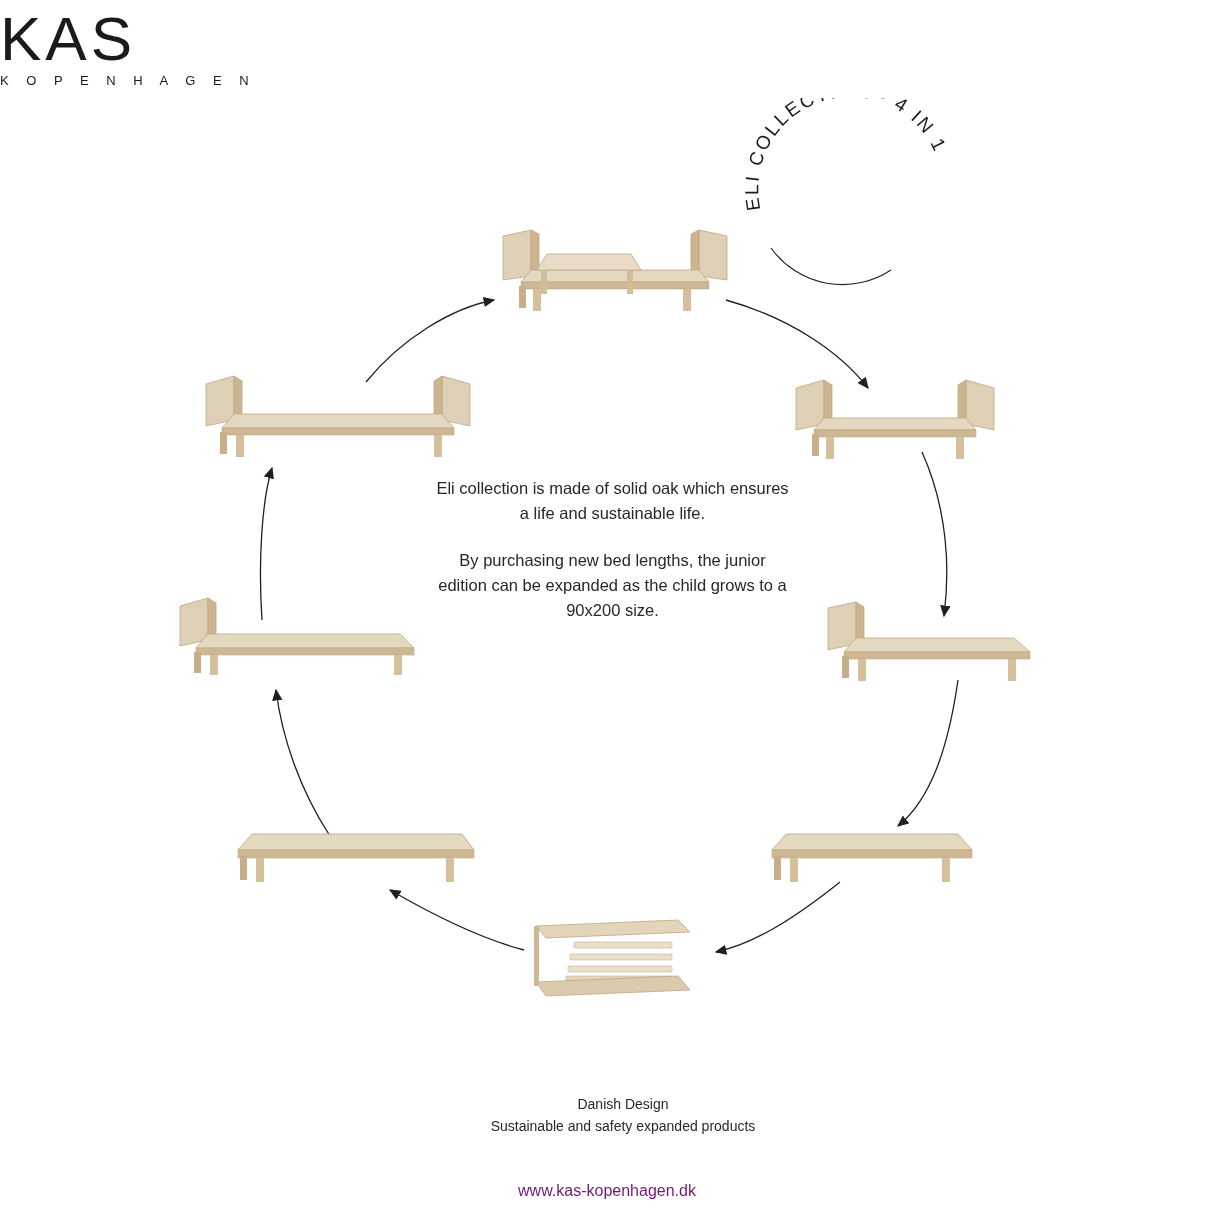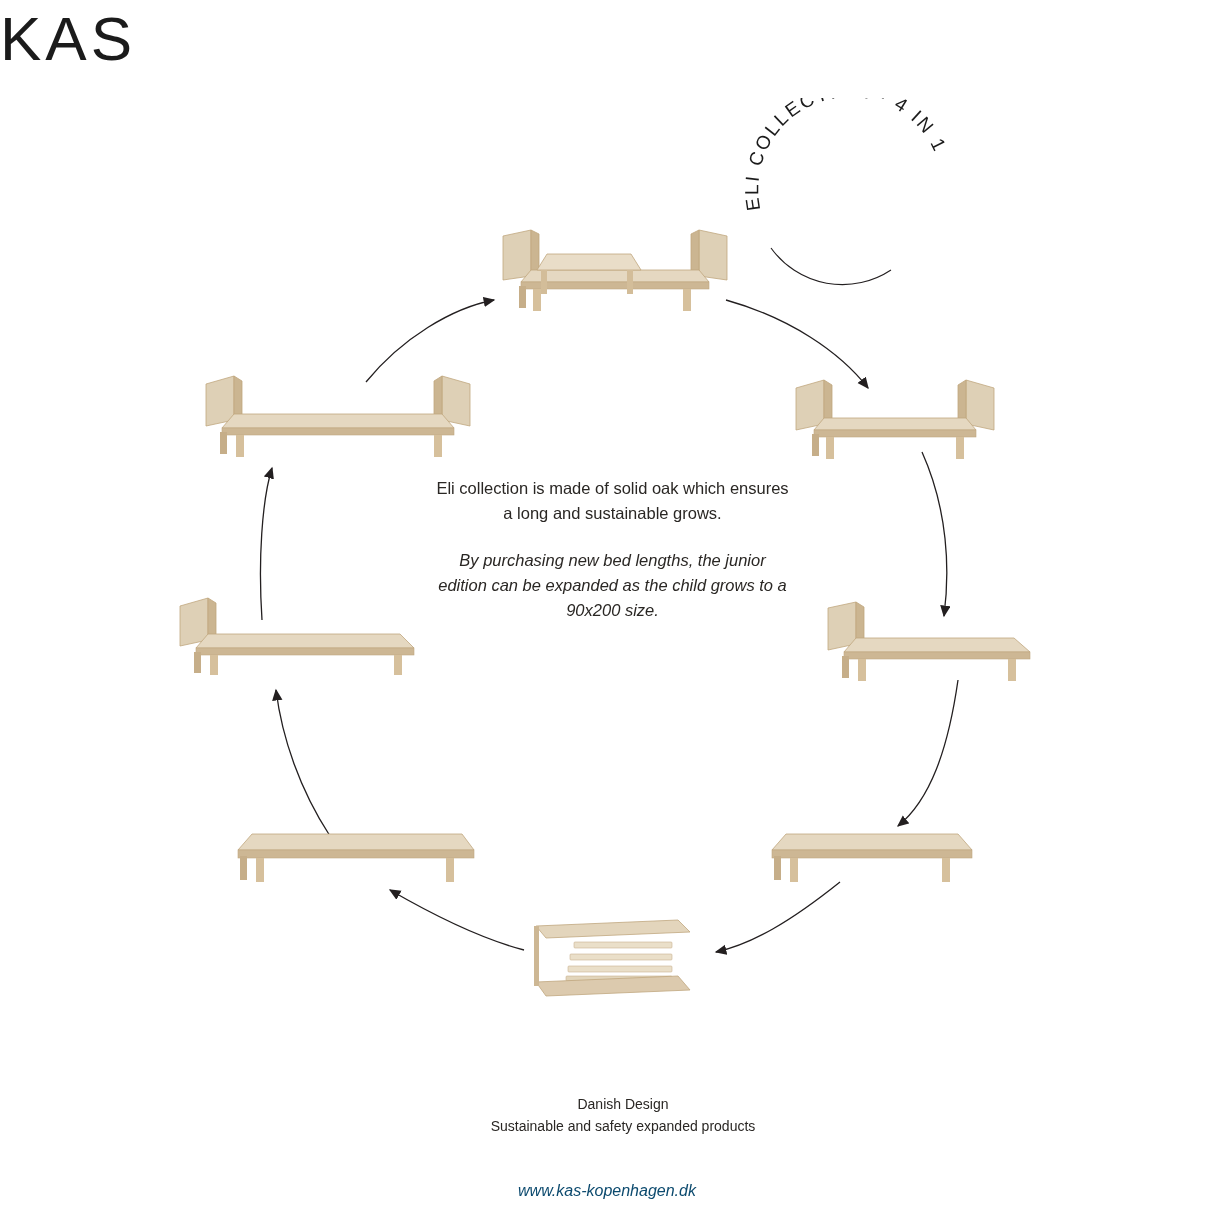--- a/index.html
+++ b/index.html
@@ -60,43 +60,42 @@
     position: absolute;
     left: 435px;
     top: 476px;
     width: 355px;
     text-align: center;
     font-size: 16.5px;
     line-height: 1.52;
     color: #2a2724;
   }
   .center-copy p { margin: 0 0 22px 0; }
-  .center-copy p:last-child { margin-bottom: 12px; font-style: italic; }
+  .center-copy p:last-child { margin-bottom: 12px; }
 
   
   .footer-tagline {
     position: absolute;
     left: 0;
     top: 1094px;
     width: 100%;
     text-align: center;
     font-size: 14px;
     line-height: 1.55;
     color: #2a2724;
     margin-left: 16px;
   }
   .footer-url {
     position: absolute;
     left: 0;
     top: 1182px;
     width: 100%;
     text-align: center;
     font-size: 16px;
-    color: #0c4a6e;
-    font-style: italic;
+    color: #701a75;
   }
 
   
   .node {
     position: absolute;
   }
   .node svg { display: block; overflow: visible; }
 
   
   .arrows {
@@ -104,20 +103,21 @@
     left: 0; top: 0;
     width: 1214px; height: 1214px;
     pointer-events: none;
   }
 </style>
 </head>
 <body>
 
 <div class="brand">
   <div class="brand-mark">KAS</div>
+  <div class="brand-sub">K O P E N H A G E N</div>
 </div>
 
 <div class="collection-badge">
   <svg width="220" height="190" viewBox="0 0 220 190">
     <defs>
       <path id="badgeArc" d="M 18,120 A 92,92 0 1 1 135,178" fill="none"></path>
     </defs>
     <path d="M 26,150 A 88,88 0 0 0 146,172" fill="none" stroke="#231f20" stroke-width="1.1"></path>
     <text>
       <textPath href="#badgeArc" startOffset="2%">ELI COLLECTION · 4 IN 1</textPath>
@@ -243,21 +243,21 @@
     <path d="M244,4 L236,9 L236,50 L244,48 Z" fill="#cbb591" stroke="#c0a77f" stroke-width="0.8"></path>
     <path d="M36,42 L244,42 L256,56 L24,56 Z" fill="#e5d8c1" stroke="#c0a77f" stroke-width="0.8"></path>
     <rect x="24" y="56" width="232" height="7" fill="#cdb794" stroke="#c0a77f" stroke-width="0.6"></rect>
     <rect x="38" y="63" width="8" height="22" fill="#d6c09c"></rect>
     <rect x="236" y="63" width="8" height="22" fill="#d6c09c"></rect>
     <rect x="22" y="60" width="7" height="22" fill="#c6ae89"></rect>
   </svg>
 </div>
 
 <div class="center-copy">
-  <p>Eli collection is made of solid oak which ensures a long and sustainable grows.</p>
+  <p>Eli collection is made of solid oak which ensures a life and sustainable life.</p>
   <p>By purchasing new bed lengths, the junior edition can be expanded as the child grows to a 90x200 size.</p>
 </div>
 
 <div class="footer-tagline">
   <div>Danish Design</div>
   <div>Sustainable and safety expanded products</div>
 </div>
 <div class="footer-url">www.kas-kopenhagen.dk</div>
 
 </body></html>

